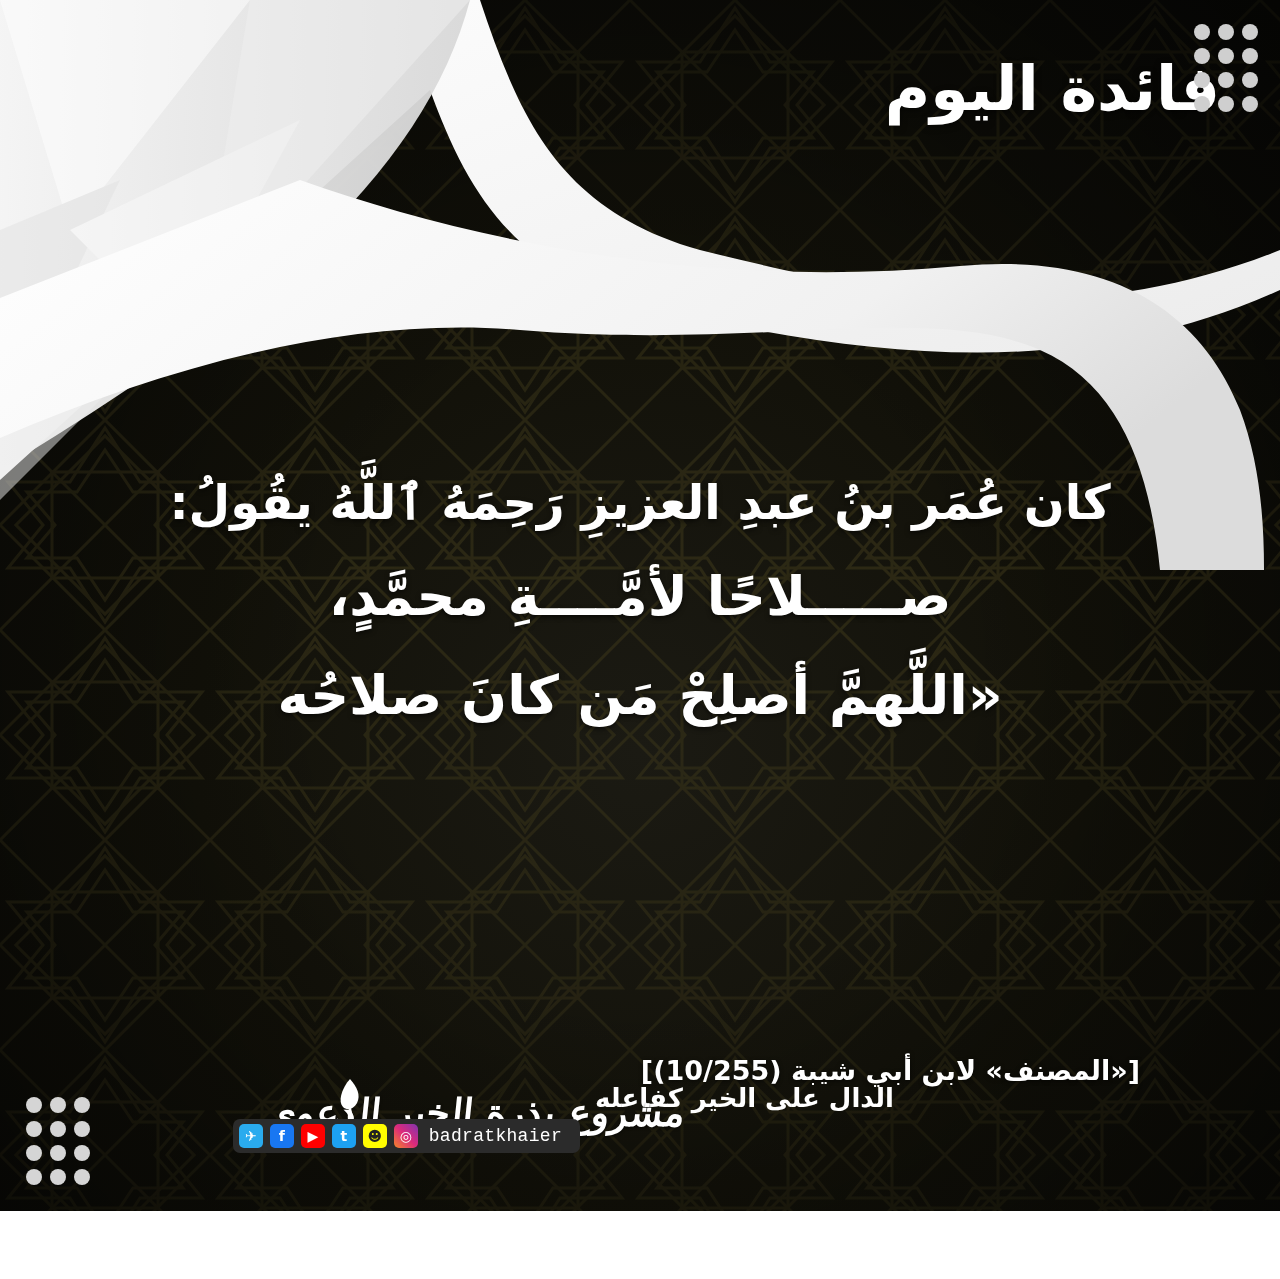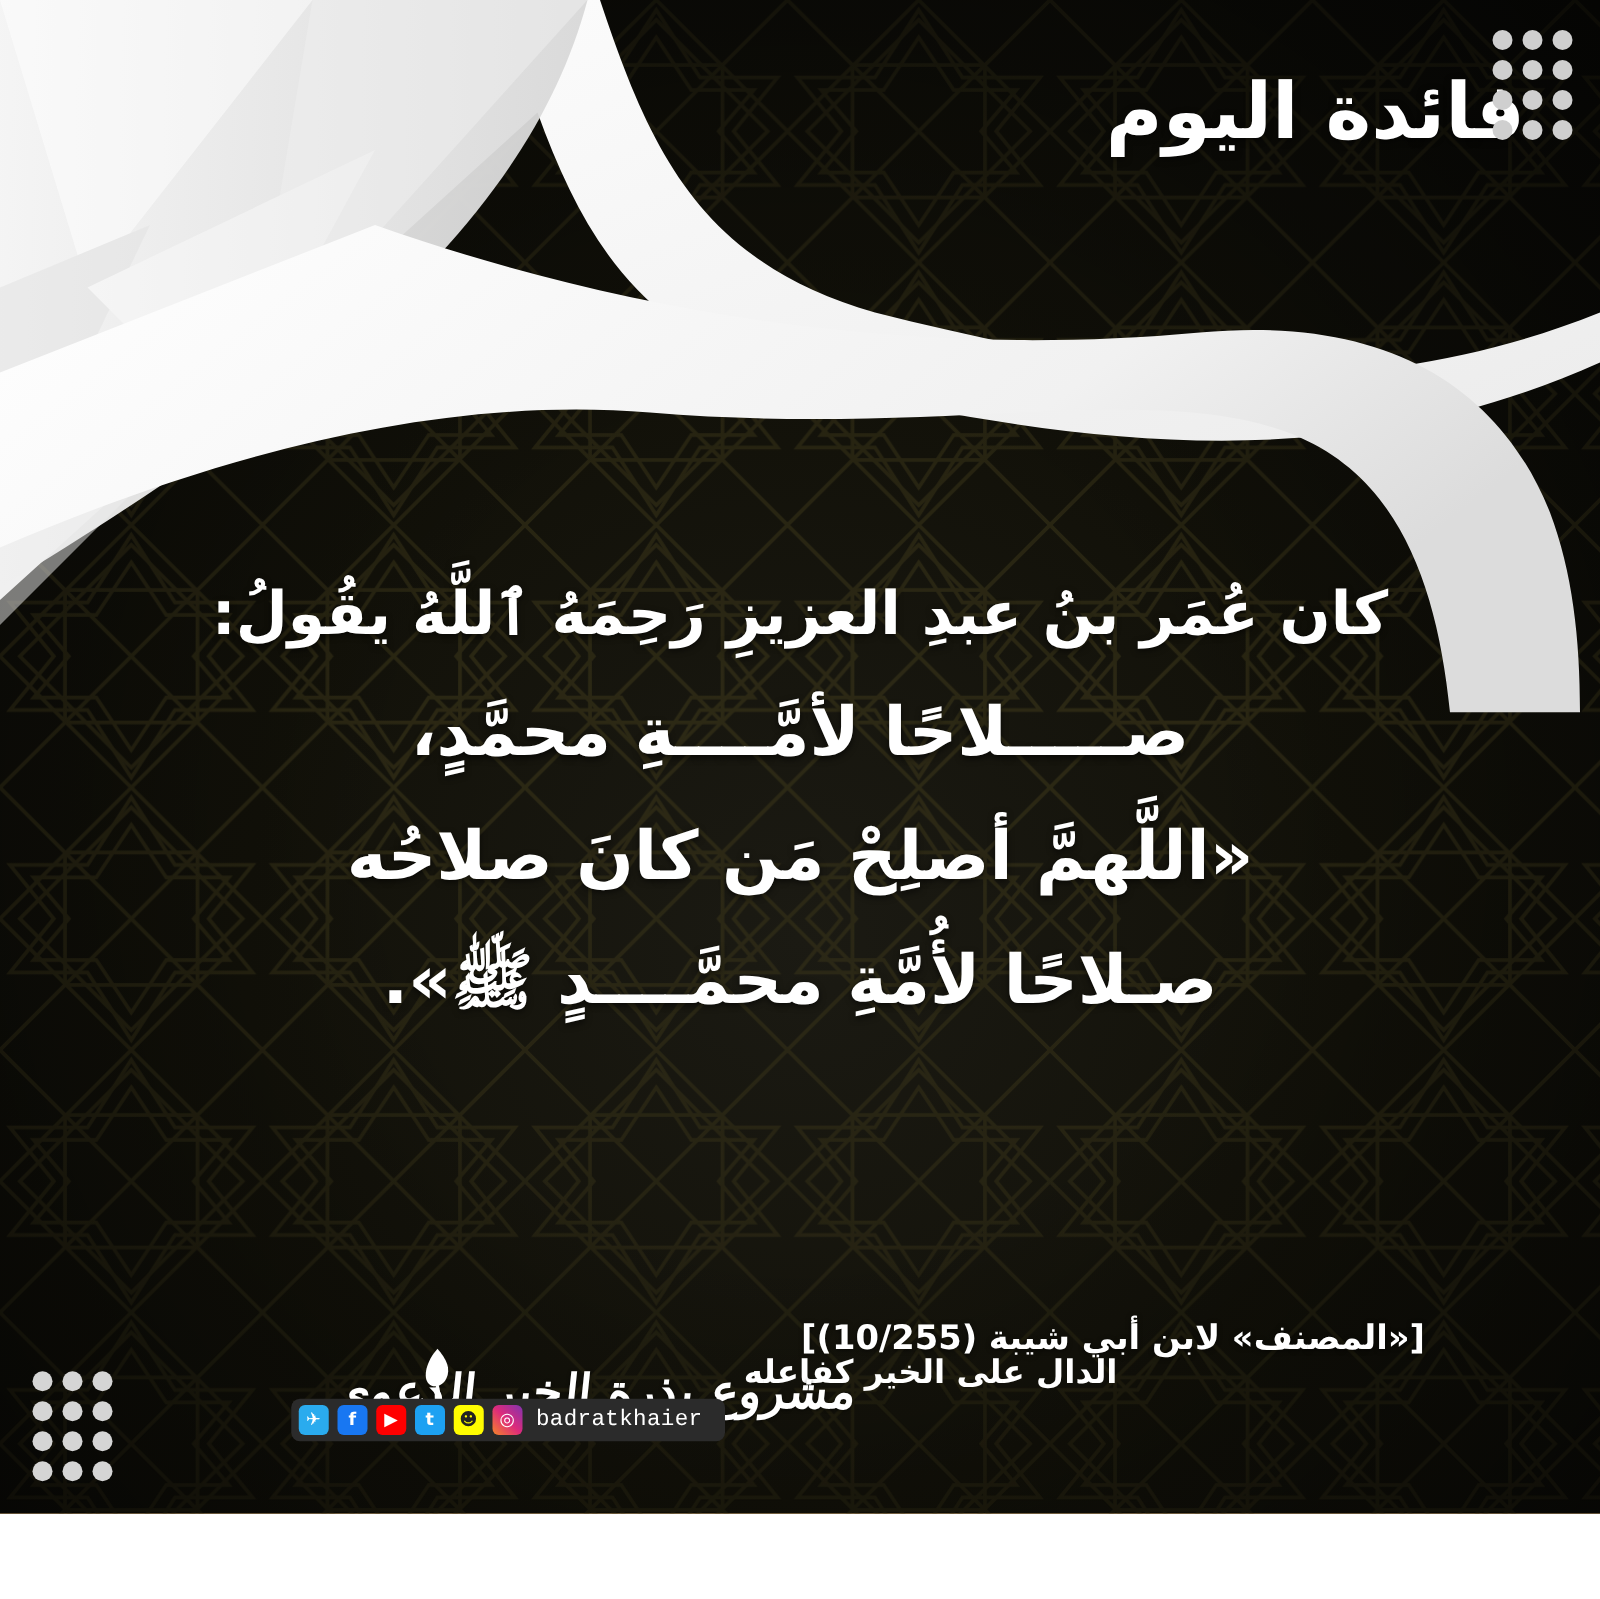--- a/index.html
+++ b/index.html
@@ -94,21 +94,21 @@
     transform: translateX(-50%);
     width: 1120px;
     text-align: center;
     color: #ffffff;
     direction: rtl;
   }
   .line {
     font-size: 54px;
     font-weight: bold;
     line-height: 1.35;
-    margin: 4px 0 26px 0;
+    margin: 15px 0 26px 0;
     white-space: nowrap;
     text-shadow: 0 2px 5px rgba(0,0,0,0.6);
   }
   .line.lead {
     font-size: 48px;
   }
 
   
   .source {
     position: absolute;
@@ -314,21 +314,20 @@
     <span class="dot"></span>
     <span class="dot"></span>
     <span class="dot"></span>
     <span class="dot"></span>
   </div>
 
   <div class="body-text">
     <p class="line lead">كان عُمَر بنُ عبدِ العزيزِ رَحِمَهُ ٱللَّهُ يقُولُ:</p>
     <p class="line">صـــــلاحًا لأمَّــــةِ محمَّدٍ،</p>
     <p class="line">«اللَّهمَّ أصلِحْ مَن كانَ صلاحُه</p>
-    <p class="line">صـلاحًا لأُمَّةِ محمَّــــدٍ ﷺ».</p>
   </div>
 
   <div class="source">[«المصنف» لابن أبي شيبة (10/255)]</div>
 
   <div class="footer">
 
     <div class="footer-tagline">الدال على الخير كفاعله</div>
 
     <div class="brand-logo">
       <div class="brand-script">مشروع بذرة الخير الدعوي</div>

